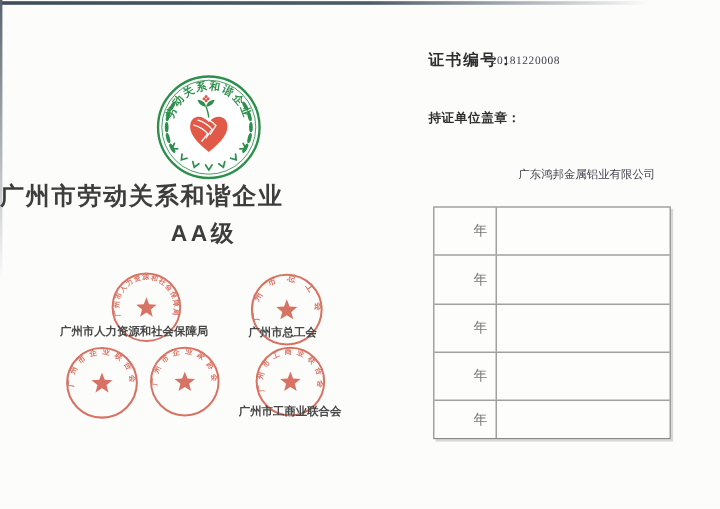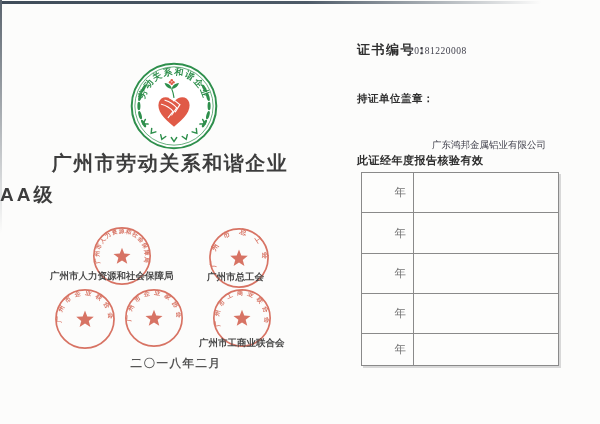--- a/index.html
+++ b/index.html
@@ -14,23 +14,23 @@
   
   .emblem{position:absolute;left:129px;top:61px;width:90px;height:90px;}
   .eg-ring{stroke:#2e8f4c;}
   .eg-fill{fill:#2e8f4c;}
   .emb-arc{font-size:10px;font-weight:bold;fill:#2e8f4c;letter-spacing:1.5px;
     font-family:"Liberation Sans",sans-serif;}
   .heart{fill:#e05a47;}
   .hands{stroke:#ffffff;stroke-width:1.2;fill:none;stroke-linecap:round;}
   .chev{stroke:#2e8f4c;stroke-width:1.6;fill:none;stroke-linecap:round;}
 
-  .title1{position:absolute;left:0;top:150px;width:340px;text-align:center;
+  .title1{position:absolute;left:0;top:150px;width:340px;text-align:left;
     font-size:20px;font-weight:bold;color:#3d3d3d;letter-spacing:1.5px;}
-  .title2{position:absolute;left:0;top:182px;width:340px;text-align:left;
+  .title2{position:absolute;left:0;top:182px;width:340px;text-align:center;
     font-size:19px;font-weight:bold;color:#3d3d3d;letter-spacing:3px;}
 
   .stamp{position:absolute;}
   .stamp .ink{opacity:.82;}
   .stamp circle{stroke:#d05643;fill:none;stroke-width:2.6;}
   .stamp polygon{fill:#d05643;}
   .stamp-arc{fill:#d05643;font-weight:bold;font-family:"Liberation Sans",sans-serif;}
   .arc-long{font-size:9px;letter-spacing:1.5px;}
   .arc-med{font-size:9.5px;letter-spacing:6px;}
   .arc-short{font-size:10.5px;letter-spacing:13px;}
@@ -181,29 +181,27 @@
       <circle cx="50" cy="50" r="44"></circle>
       <polygon points="50,37 53.5,46.1 63.3,46.7 55.7,52.9 58.2,62.3 50,57 41.8,62.3 44.3,52.9 36.7,46.7 46.5,46.1"></polygon>
       <text class="stamp-arc arc-med"><textPath href="#sa5" startOffset="50%" text-anchor="middle">广州市工商业联合会</textPath></text>
     </g>
   </svg>
 
   <div class="slabel l1">广州市人力资源和社会保障局</div>
   <div class="slabel l2">广州市总工会</div>
   <div class="slabel l4">广州市工商业联合会</div>
 
-  <div class="date">二〇一八年二月</div>
 
   <div class="f-label cert-no-label">证书编号：</div>
   <div class="f-value cert-no-value">20181220008</div>
 
   <div class="f-label holder-label">持证单位盖章：</div>
   <div class="f-value holder-value">广东鸿邦金属铝业有限公司</div>
 
-  <div class="verify-heading">此证经年度报告核验有效</div>
 
   <div class="vtable">
     <div class="vrow">
       <div class="ycell">年</div>
       <div class="bcell"></div>
     </div>
     <div class="vrow">
       <div class="ycell">年</div>
       <div class="bcell"></div>
     </div>

